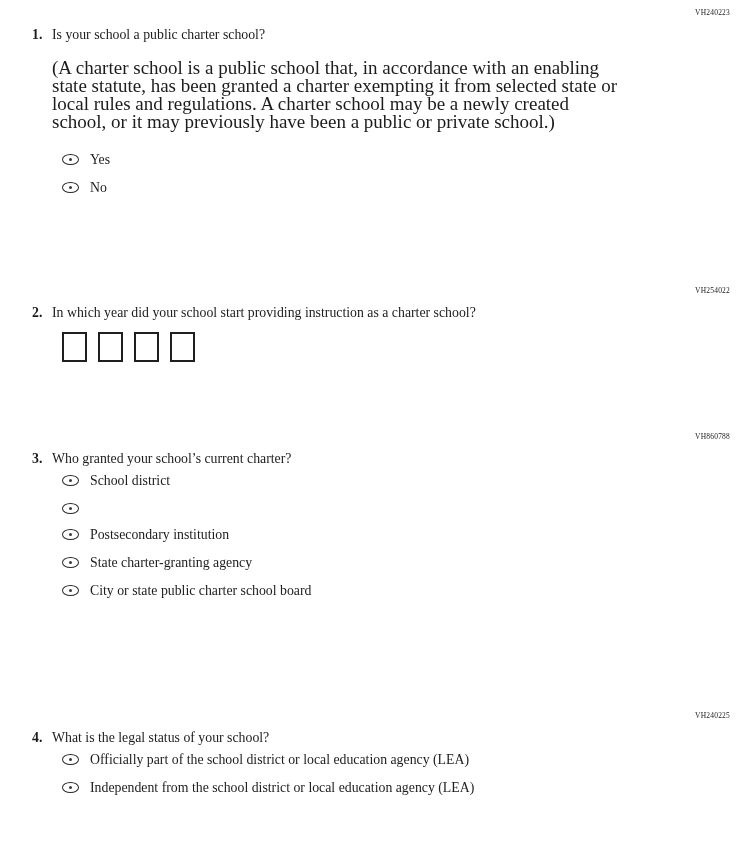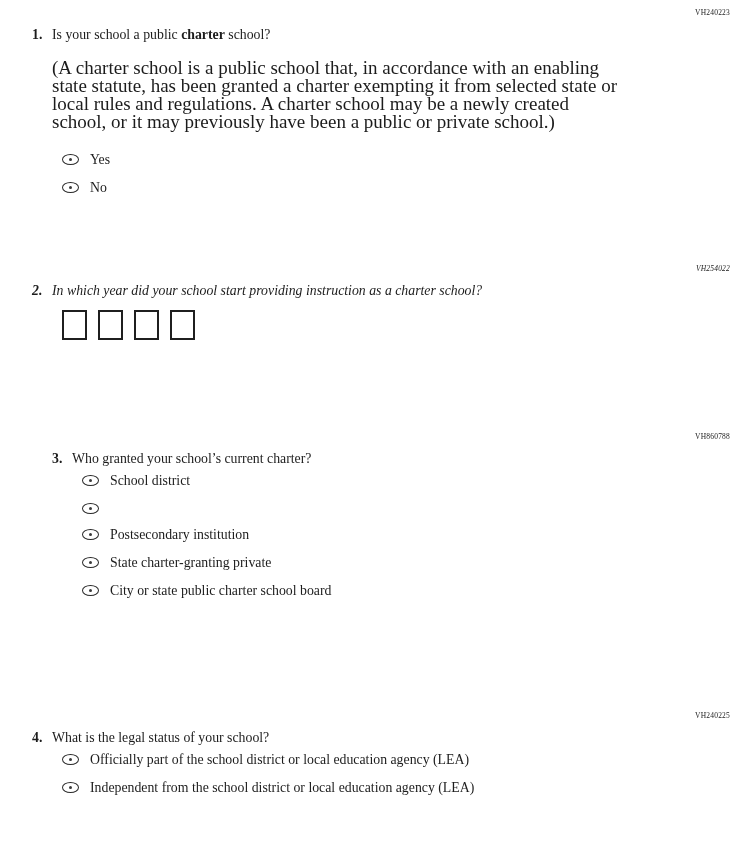--- a/index.html
+++ b/index.html
@@ -7,22 +7,22 @@
     position: relative;
     width: 748px;
     height: 848px;
     background: #ffffff;
     font-family: "Liberation Serif", "DejaVu Serif", serif;
     color: #1c1c1c;
     overflow: hidden;
   }
   .question { position: absolute; left: 0; right: 0; }
   #q1 { top: 8px; }
-  #q2 { top: 264px; font-style: italic; }
-  #q3 { top: 432px; padding-left: 20px; }
+  #q2 { top: 286px; }
+  #q3 { top: 432px; }
   #q4 { top: 711px; }
 
   .code {
     text-align: right;
     padding-right: 18px;
     font-size: 7.5px;
     letter-spacing: 0.2px;
     color: #222222;
     height: 10px;
     line-height: 10px;
@@ -37,21 +37,21 @@
     margin-left: 32px;
     font-weight: bold;
     font-size: 13.8px;
     line-height: 17px;
   }
   .q-text {
     font-size: 13.8px;
     line-height: 17px;
     max-width: 660px;
   }
-  .q-text .bold { font-weight: bold; }
+  .q-text .bold { font-weight: normal; }
   .definition {
     margin-left: 52px;
     margin-top: 16px;
     max-width: 568px;
     font-size: 19px;
     line-height: 18px;
   }
   .options { margin-left: 62px; margin-top: 6px; }
   #q1 .options { margin-top: 21px; }
   .opt {
@@ -152,21 +152,21 @@
       </div>
       <div class="opt">
         <span class="bubble"></span>
       </div>
       <div class="opt">
         <span class="bubble"></span>
         <span class="opt-label">Postsecondary institution</span>
       </div>
       <div class="opt">
         <span class="bubble"></span>
-        <span class="opt-label">State charter-granting private</span>
+        <span class="opt-label">State charter-granting agency</span>
       </div>
       <div class="opt">
         <span class="bubble"></span>
         <span class="opt-label">City or state public charter school board</span>
       </div>
     </div>
   </section>
 
   <section class="question" id="q4">
     <div class="code">VH240225</div>

